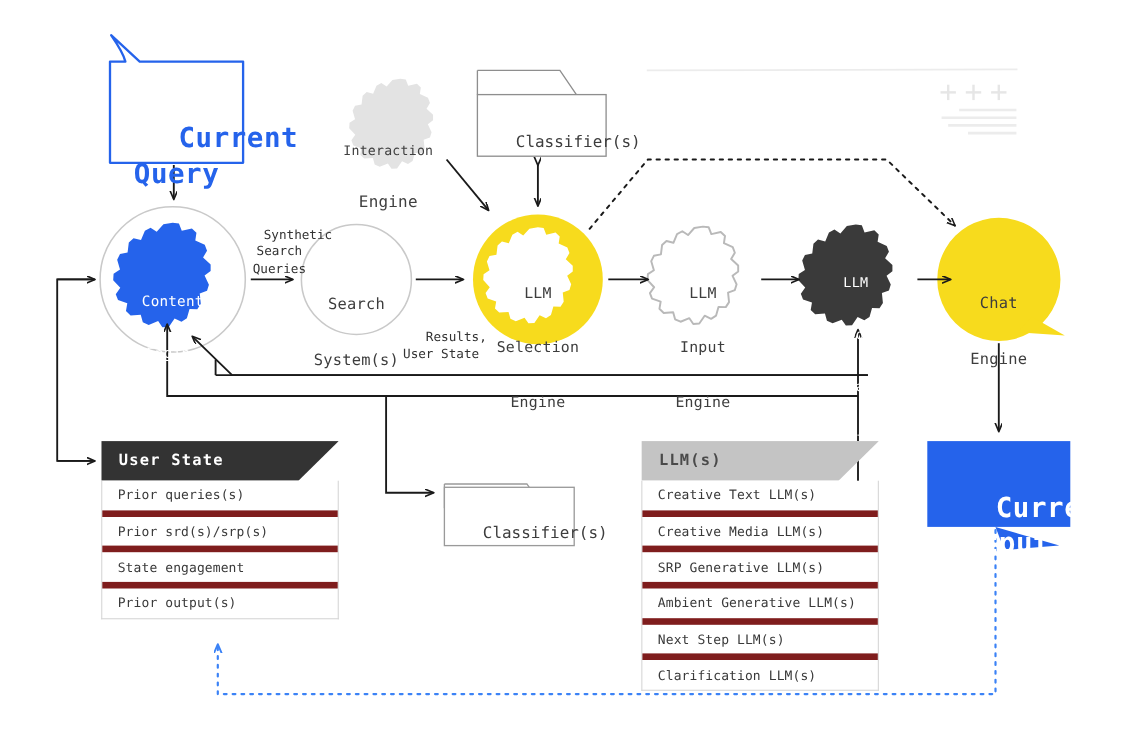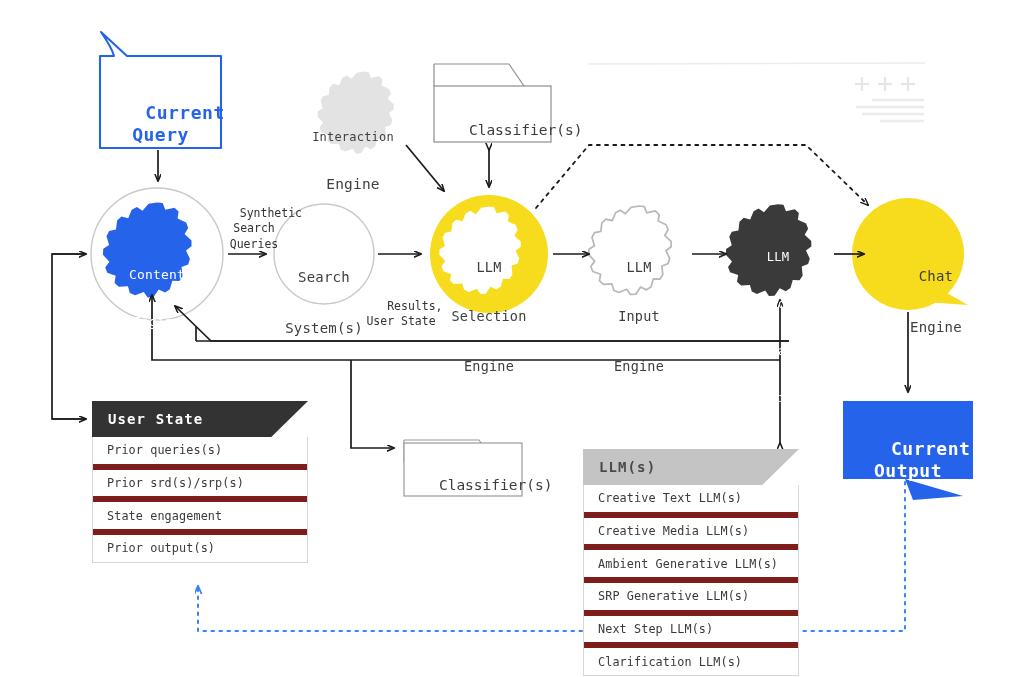--- a/index.html
+++ b/index.html
@@ -10,21 +10,21 @@
 
   
   .lbl{position:absolute;text-align:center;line-height:1.22;
        font-family:"DejaVu Sans Mono","Liberation Mono",monospace;
        white-space:pre;pointer-events:none;}
 
   .node-label{font-size:13px;letter-spacing:.2px;}
   .node-label.two-tone .t1{display:block;}
   .node-label.two-tone .t2{display:block;}
 
-  .bubble-label{font-size:18px;font-weight:700;letter-spacing:.5px;line-height:1.25;}
+  .bubble-label{font-size:25px;font-weight:700;letter-spacing:.5px;line-height:1.25;}
   .edge-label{font-size:11.5px;color:#333;line-height:1.35;}
 
   
   .table{position:absolute;}
   .table .hdr{position:relative;height:36px;}
   .table .hdr .hdr-text{position:absolute;left:16px;top:0;height:36px;display:flex;
       align-items:center;font-size:14px;font-weight:700;letter-spacing:1.1px;}
   .table .rows{border:1px solid #d6d6d6;border-top:none;background:#fff;}
   .table .row{height:26.7px;display:flex;align-items:center;padding-left:14px;
       font-size:11.8px;color:#3a3a3a;border-top:6px solid #7f1d1d;letter-spacing:.1px;}
@@ -217,21 +217,21 @@
     <span style="display:block">Engine</span>
   </div>
 
   <div class="lbl node-label" style="left:718px;top:219px;width:120px;color:#ffffff;font-size:12.2px;line-height:1.28;">
     <span style="display:block">LLM</span>
     <span style="display:block">Response</span>
     <span style="display:block">Generation</span>
     <span style="display:block">Engine</span>
   </div>
 
-  <div class="lbl node-label two-tone" style="left:876px;top:234px;width:120px;color:#3d3d3d;font-size:14px;">
+  <div class="lbl node-label two-tone" style="left:848px;top:234px;width:120px;color:#3d3d3d;font-size:14px;">
     <span class="t1">Chat</span>
     <span class="t2">Engine</span>
   </div>
 
   <div class="lbl" style="left:404px;top:459px;width:118px;font-size:14.5px;color:#3d3d3d;">
     <span>Classifier(s)</span>
   </div>
 
   <div class="lbl bubble-label" style="left:843px;top:415px;width:130px;color:#ffffff;">
     <span>Current
@@ -257,26 +257,26 @@
     <div class="rows">
       <div class="row">Prior queries(s)</div>
       <div class="row">Prior srd(s)/srp(s)</div>
       <div class="row">State engagement</div>
       <div class="row">Prior output(s)</div>
     </div>
   </div>
 
   <div class="table" style="left:583px;top:401px;width:216px;">
     <div class="hdr" style="background:#c4c4c4;
-                clip-path:polygon(0 0, 100% 0, 83% 100%, 0 100%);margin-top:48px;">
+                clip-path:polygon(0 0, 100% 0, 83% 100%, 0 100%);">
       <div class="hdr-text" style="color:#4a4a4a;">LLM(s)</div>
     </div>
     <div class="rows">
       <div class="row">Creative Text LLM(s)</div>
       <div class="row">Creative Media LLM(s)</div>
+      <div class="row">SRP Generative LLM(s)</div>
       <div class="row">Ambient Generative LLM(s)</div>
-      <div class="row">SRP Generative LLM(s)</div>
       <div class="row">Next Step LLM(s)</div>
       <div class="row">Clarification LLM(s)</div>
     </div>
   </div>
 
 </div>
 
 </body></html>

